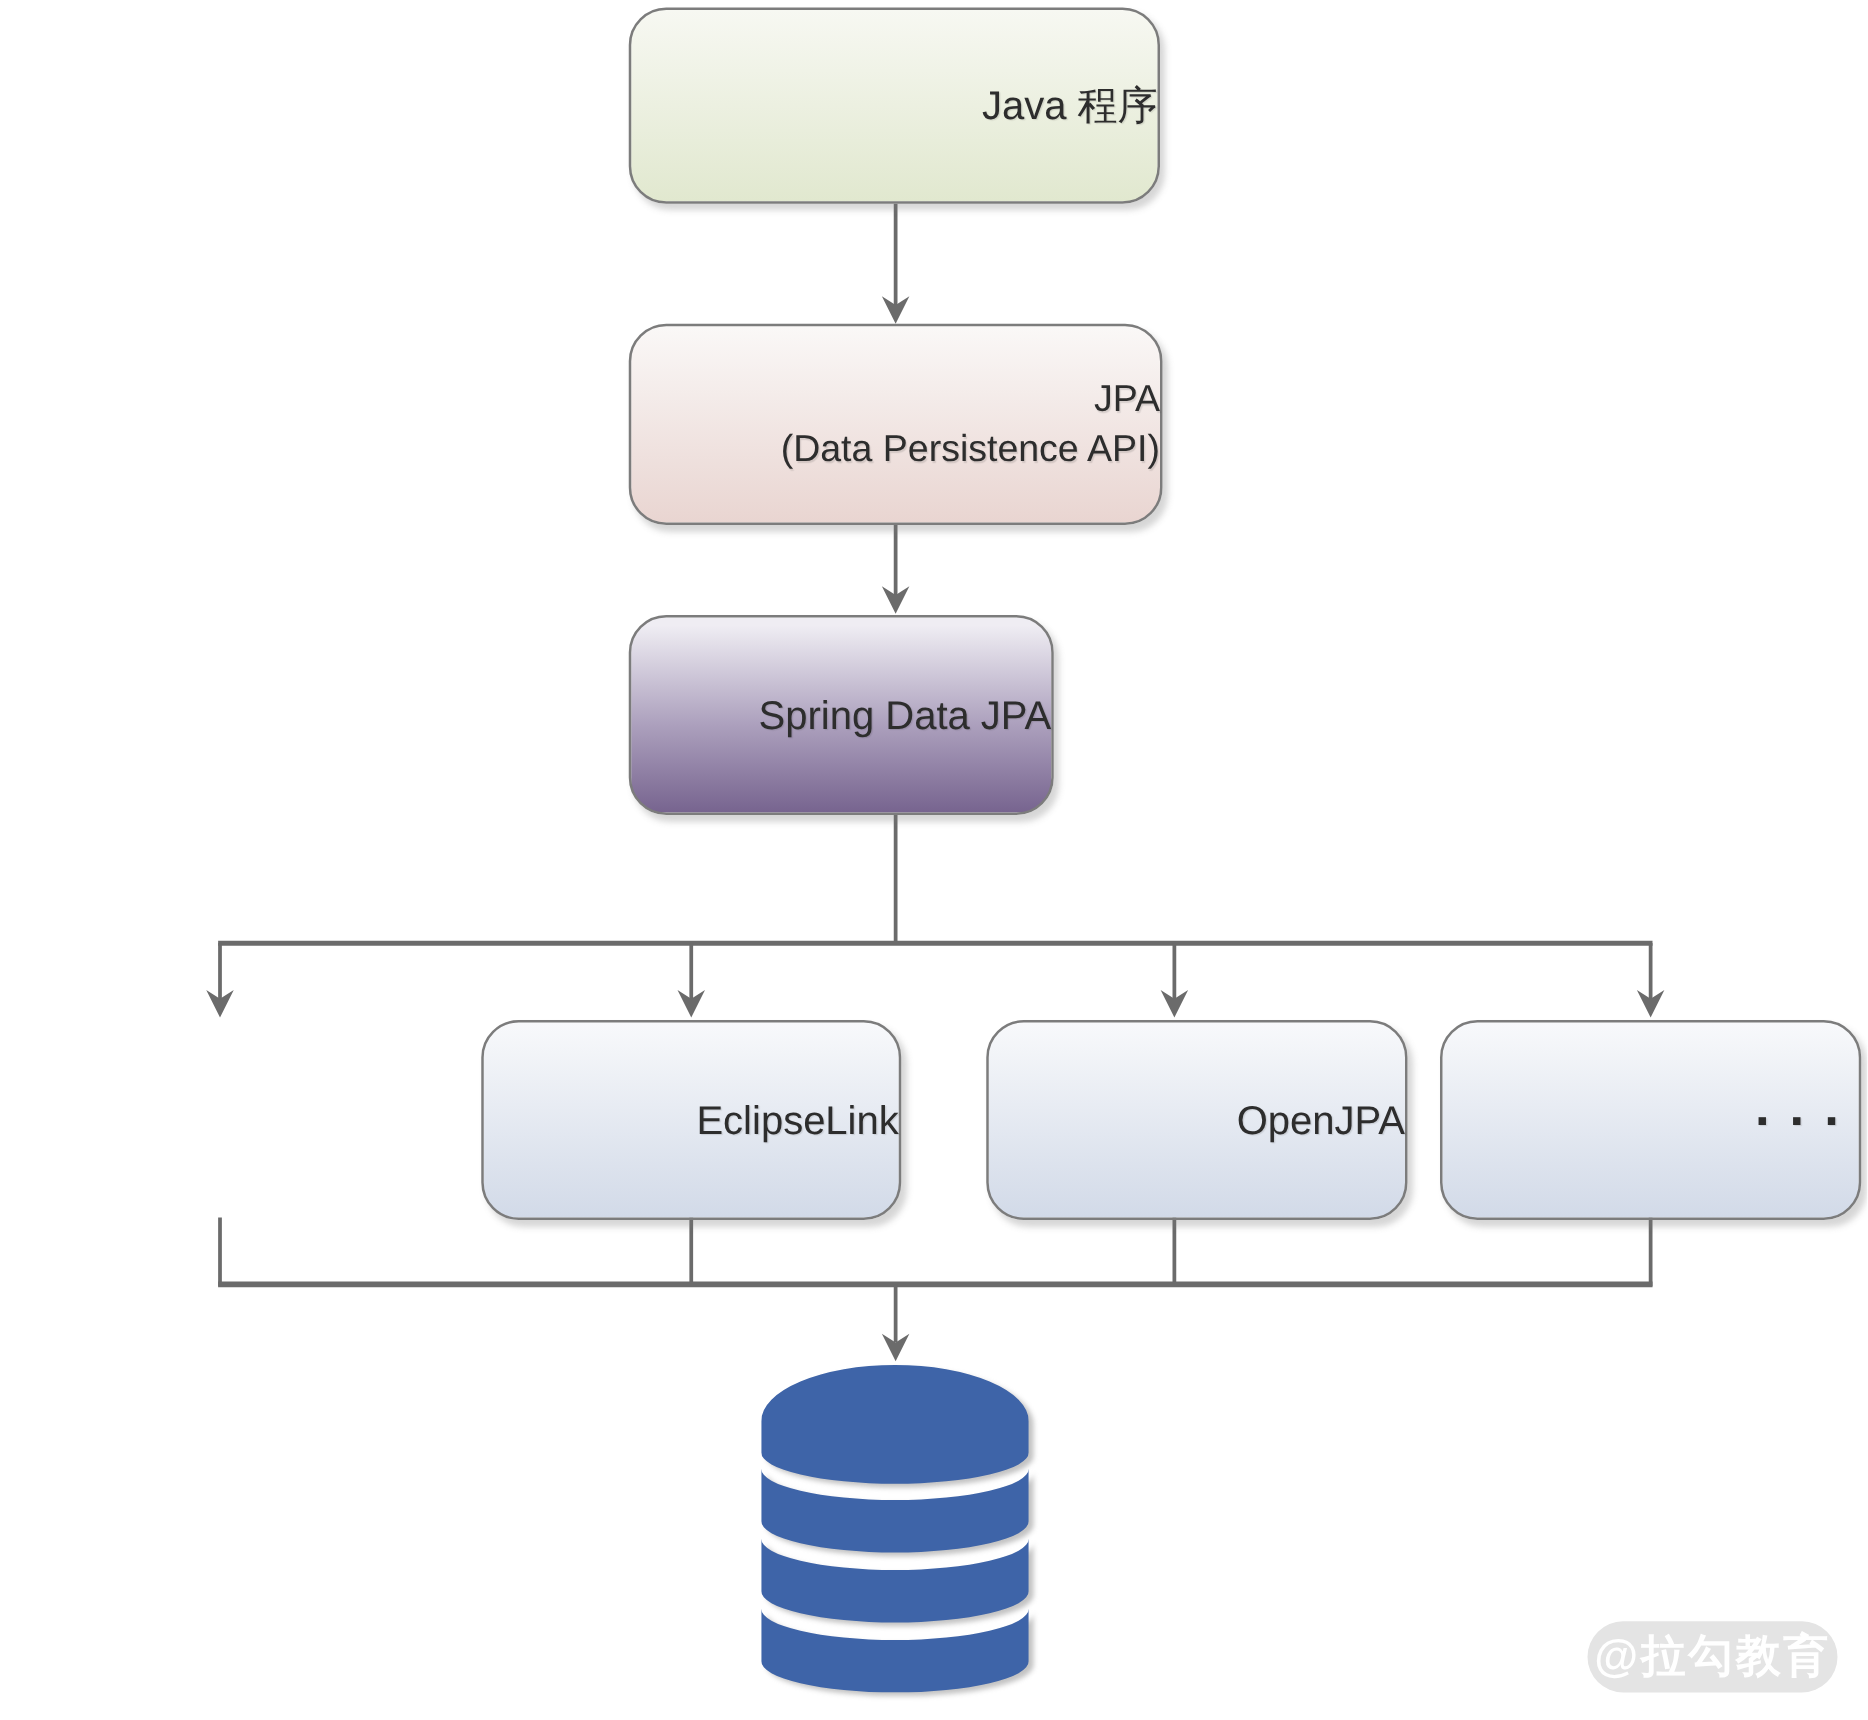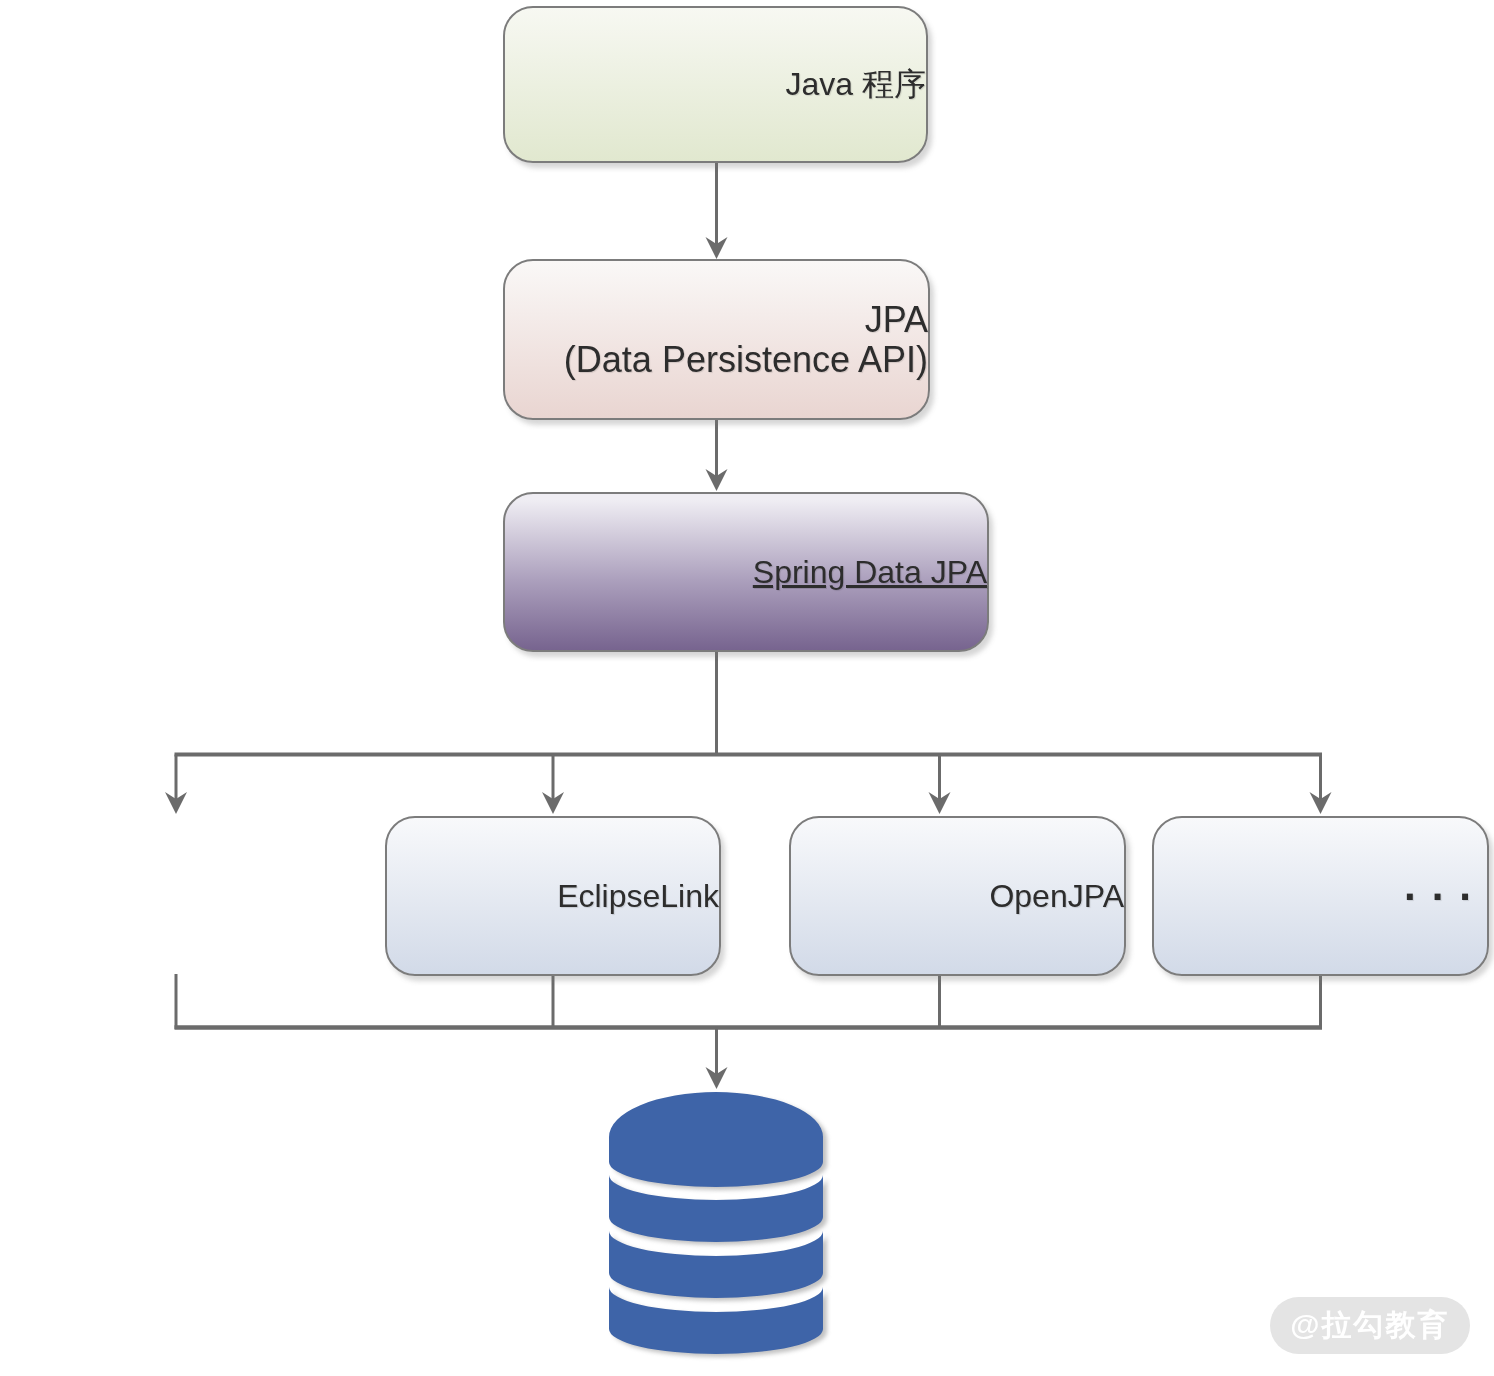--- a/index.html
+++ b/index.html
@@ -32,22 +32,22 @@
     font-size: 32px;
     box-shadow: 4px 5px 5px rgba(120,120,120,0.30);
     text-shadow: 1px 1px 1px rgba(0,0,0,0.12);
   }
   .node-green  { background: linear-gradient(180deg, #f7f8f2 0%, #e1e8cf 100%); }
   .node-pink   { background: linear-gradient(180deg, #faf8f7 0%, #e9d5d1 100%); }
   .node-purple { background: linear-gradient(180deg, #efedf3 4%, #aca0bd 55%, #77648f 100%); }
   .node-blue   { background: linear-gradient(180deg, #f8f9fb 0%, #d2dae8 100%); }
 
   #node-java        { left: 503px; top: 6px;   width: 425px; height: 157px; }
-  #node-jpa         { left: 503px; top: 259px; width: 427px; height: 161px; font-size: 36px; line-height: 40px; }
-  #node-spring      { left: 503px; top: 492px; width: 486px; height: 160px; text-decoration: underline; }
+  #node-jpa         { left: 503px; top: 259px; width: 427px; height: 161px; font-size: 30px; line-height: 40px; }
+  #node-spring      { left: 503px; top: 492px; width: 340px; height: 160px; }
   #node-hibernate   { left: 8px;    top: 816px; width: 336px; height: 160px; }
   #node-eclipselink { left: 385px;  top: 816px; width: 336px; height: 160px; }
   #node-openjpa     { left: 789px;  top: 816px; width: 337px; height: 160px; }
   #node-more        { left: 1152px; top: 816px; width: 337px; height: 160px; }
   #node-more .node-label {
     font-weight: bold;
     font-size: 42px;
     letter-spacing: 16px;
     padding-left: 16px;
     transform: translateY(-10px);
@@ -62,21 +62,21 @@
     position: absolute;
     left: 1270px; top: 1297px;
     width: 200px; height: 57px;
     z-index: 3;
     background: #e4e4e4;
     border-radius: 29px;
     display: flex;
     align-items: center;
     justify-content: center;
     color: #ffffff;
-    font-size: 30px;
+    font-size: 36px;
     font-weight: bold;
     letter-spacing: 2px;
   }
 </style>
 </head>
 <body>
 
 <div id="canvas">
 
   <svg id="connectors" viewBox="0 0 1494 1376" xmlns="http://www.w3.org/2000/svg">

